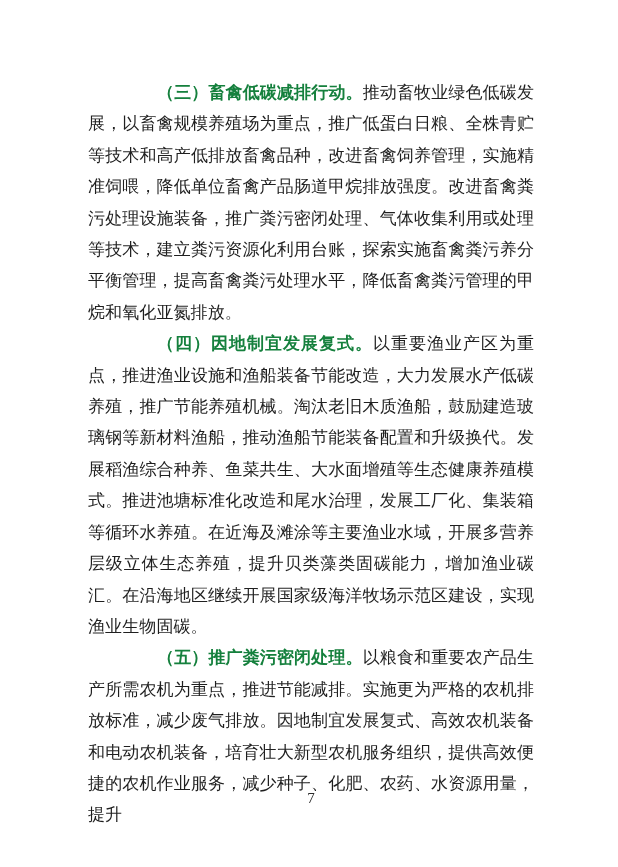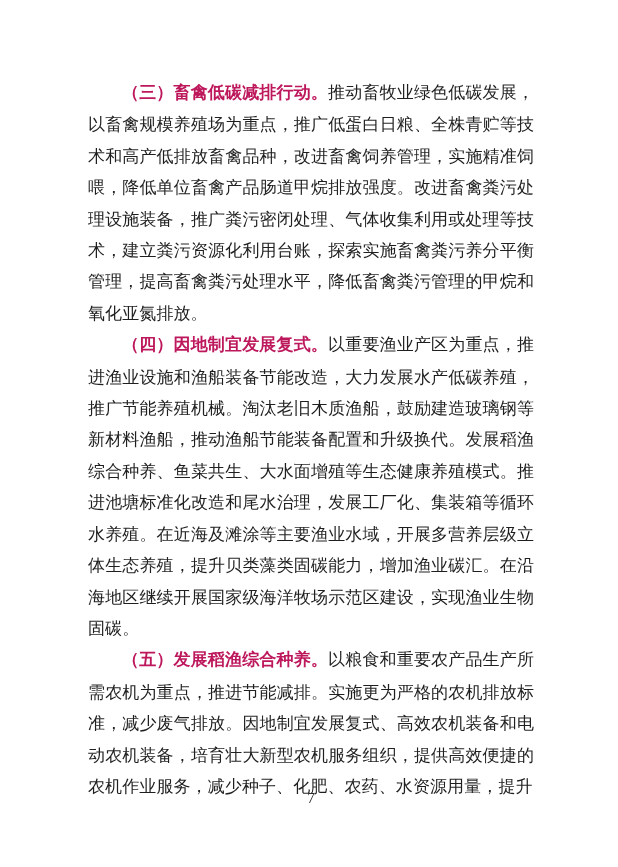--- a/index.html
+++ b/index.html
@@ -29,22 +29,23 @@
     line-height: 31.4px;
     letter-spacing: 0.1px;
     color: #1f1f1f;
     text-align: justify;
     text-justify: inter-character;
     text-indent: 2em;
     word-break: break-all;
   }
   .para .heading {
     font-weight: bold;
-    color: #be185d;
-    font-family: Liberation Mono, monospace;
+    color: #15803d;
+    font-family: Liberation Sans, sans-serif;
+    margin-left: 35px;
   }
   .page-number {
     position: absolute;
     left: 88px;
     width: 446px;
     top: 790px;
     text-align: center;
     font-size: 15px;
     color: #2a2a2a;
     font-family: "Liberation Serif", "DejaVu Serif", serif;
@@ -53,18 +54,18 @@
 </head>
 <body>
 
 <div class="page">
   <div class="content">
 
     <p class="para"><span class="heading">（三）畜禽低碳减排行动。</span><span>推动畜牧业绿色低碳发展，以畜禽规模养殖场为重点，推广低蛋白日粮、全株青贮等技术和高产低排放畜禽品种，改进畜禽饲养管理，实施精准饲喂，降低单位畜禽产品肠道甲烷排放强度。改进畜禽粪污处理设施装备，推广粪污密闭处理、气体收集利用或处理等技术，建立粪污资源化利用台账，探索实施畜禽粪污养分平衡管理，提高畜禽粪污处理水平，降低畜禽粪污管理的甲烷和氧化亚氮排放。</span></p>
 
     <p class="para"><span class="heading">（四）因地制宜发展复式。</span><span>以重要渔业产区为重点，推进渔业设施和渔船装备节能改造，大力发展水产低碳养殖，推广节能养殖机械。淘汰老旧木质渔船，鼓励建造玻璃钢等新材料渔船，推动渔船节能装备配置和升级换代。发展稻渔综合种养、鱼菜共生、大水面增殖等生态健康养殖模式。推进池塘标准化改造和尾水治理，发展工厂化、集装箱等循环水养殖。在近海及滩涂等主要渔业水域，开展多营养层级立体生态养殖，提升贝类藻类固碳能力，增加渔业碳汇。在沿海地区继续开展国家级海洋牧场示范区建设，实现渔业生物固碳。</span></p>
 
-    <p class="para"><span class="heading">（五）发展稻渔综合种养。</span><span>以粮食和重要农产品生产所需农机为重点，推进节能减排。实施更为严格的农机排放标准，减少废气排放。因地制宜发展复式、高效农机装备和电动农机装备，培育壮大新型农机服务组织，提供高效便捷的农机作业服务，减少种子、化肥、农药、水资源用量，提升</span></p>
+    <p class="para"><span class="heading">（五）推广粪污密闭处理。</span><span>以粮食和重要农产品生产所需农机为重点，推进节能减排。实施更为严格的农机排放标准，减少废气排放。因地制宜发展复式、高效农机装备和电动农机装备，培育壮大新型农机服务组织，提供高效便捷的农机作业服务，减少种子、化肥、农药、水资源用量，提升</span></p>
 
   </div>
 
   <div class="page-number">7</div>
 </div>
 
 </body></html>

